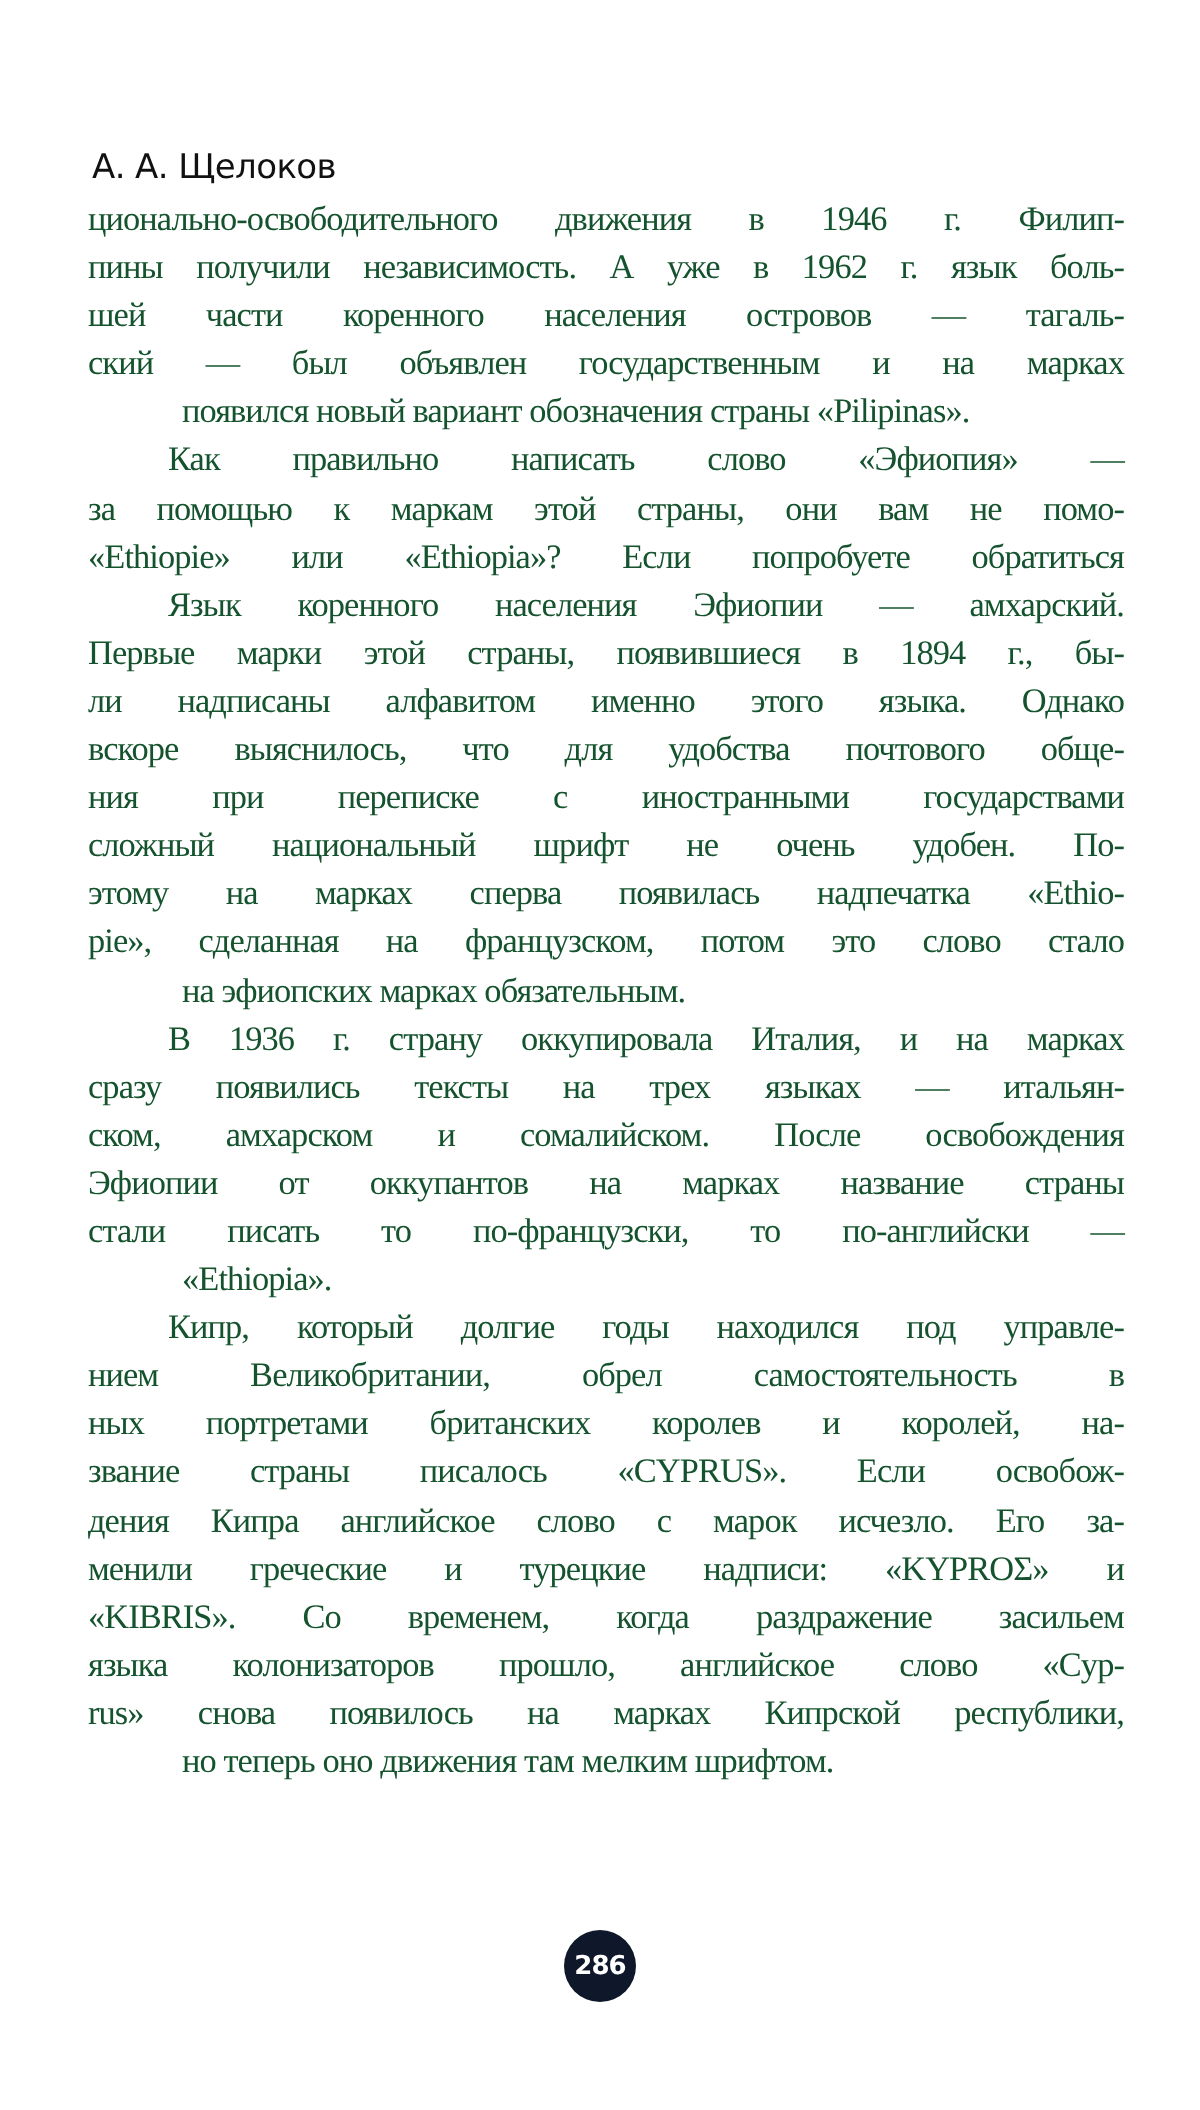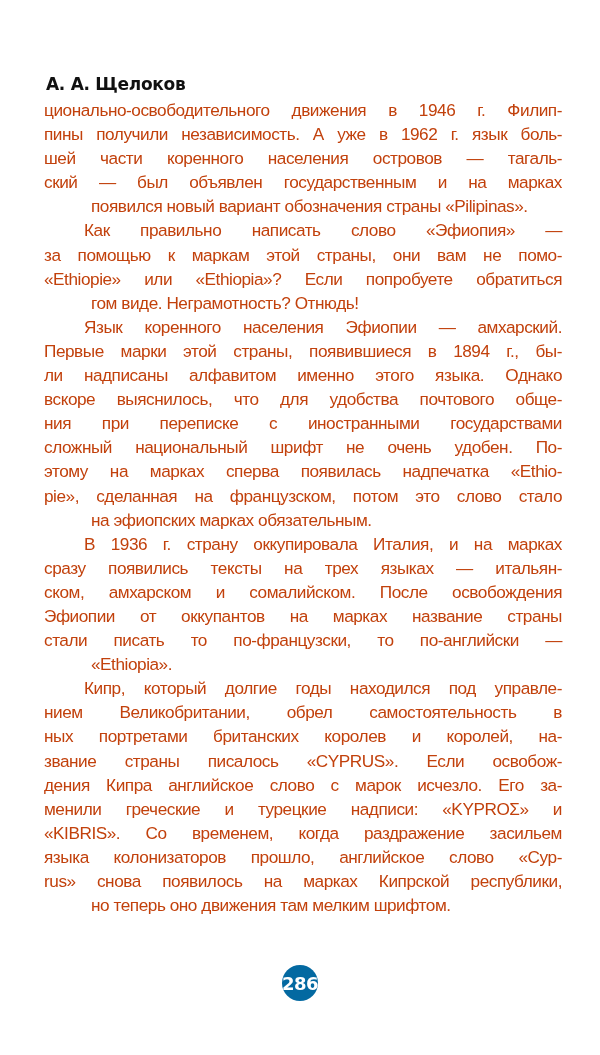--- a/index.html
+++ b/index.html
@@ -1,56 +1,55 @@
 <!DOCTYPE html>
 <html><head>
 <meta charset="utf-8">
 <style>
   html, body { margin: 0; padding: 0; background: #ffffff; }
   body { width: 600px; height: 1055px; position: relative; overflow: hidden; }
   .page { position: absolute; left: 0; top: 0; width: 600px; height: 1055px; background: #fff; }
   .running-head {
     position: absolute; left: 46px; top: 74px;
-    font-family: "DejaVu Sans", sans-serif; font-weight: bold;
+    font-family: "DejaVu Sans", sans-serif; font-weight: normal;
     font-size: 17px; color: #111; letter-spacing: -0.3px;
   }
   .text {
     position: absolute; left: 44px; top: 98px; width: 518px;
-    font-family: Liberation Sans, sans-serif; font-size: 17.2px;
-    line-height: 24.1px; color: #c2410c;
+    font-family: Liberation Serif, serif; font-size: 17.2px;
+    line-height: 24.1px; color: #14532d;
   }
   .line {
     display: block; white-space: nowrap; text-align: justify;
     text-align-last: justify; height: 24.1px;
     letter-spacing: -0.45px;
   }
   .line.indent { padding-left: 40px; }
   .line.last { text-align-last: left; margin-left: 47px; }
   .page-number {
     position: absolute; left: 282px; top: 965px; width: 36px; height: 36px;
-    border-radius: 50%; background: #0369a1; color: #fff;
-    font-family: "DejaVu Sans", sans-serif; font-weight: bold; font-size: 18px;
+    border-radius: 50%; background: #0f172a; color: #fff;
+    font-family: "DejaVu Sans", sans-serif; font-weight: bold; font-size: 13px;
     display: flex; align-items: center; justify-content: center; letter-spacing: -0.5px;
   }
 </style>
 </head>
 <body>
 
 <div class="page">
   <div class="running-head">А. А. Щелоков</div>
   <div class="text" id="body-text">
       <span class="line">ционально-освободительного движения в 1946 г. Филип-</span>
       <span class="line">пины получили независимость. А уже в 1962 г. язык боль-</span>
       <span class="line">шей части коренного населения островов — тагаль-</span>
       <span class="line">ский — был объявлен государственным и на марках</span>
       <span class="line last">появился новый вариант обозначения страны «Pilipinas».</span>
       <span class="line indent">Как правильно написать слово «Эфиопия» —</span>
       <span class="line">за помощью к маркам этой страны, они вам не помо-</span>
       <span class="line">«Ethiopie» или «Ethiopia»? Если попробуете обратиться</span>
-      <span class="line last">гом виде. Неграмотность? Отнюдь!</span>
       <span class="line indent">Язык коренного населения Эфиопии — амхарский.</span>
       <span class="line">Первые марки этой страны, появившиеся в 1894 г., бы-</span>
       <span class="line">ли надписаны алфавитом именно этого языка. Однако</span>
       <span class="line">вскоре выяснилось, что для удобства почтового обще-</span>
       <span class="line">ния при переписке с иностранными государствами</span>
       <span class="line">сложный национальный шрифт не очень удобен. По-</span>
       <span class="line">этому на марках сперва появилась надпечатка «Ethio-</span>
       <span class="line">pie», сделанная на французском, потом это слово стало</span>
       <span class="line last">на эфиопских марках обязательным.</span>
       <span class="line indent">В 1936 г. страну оккупировала Италия, и на марках</span>

